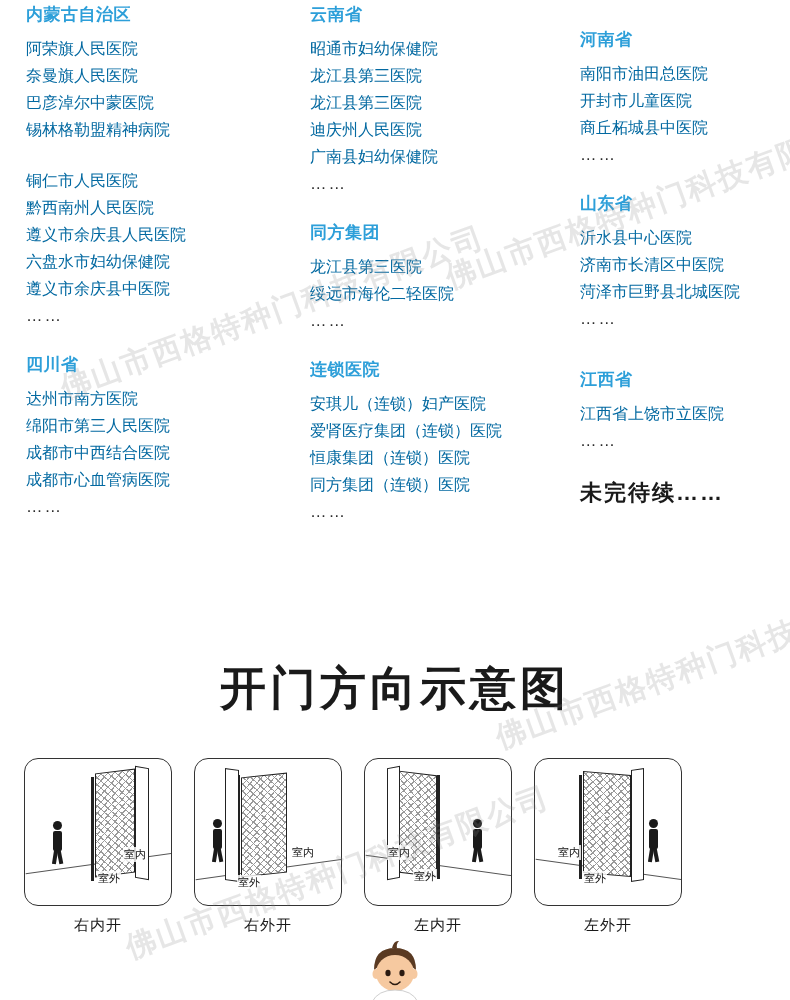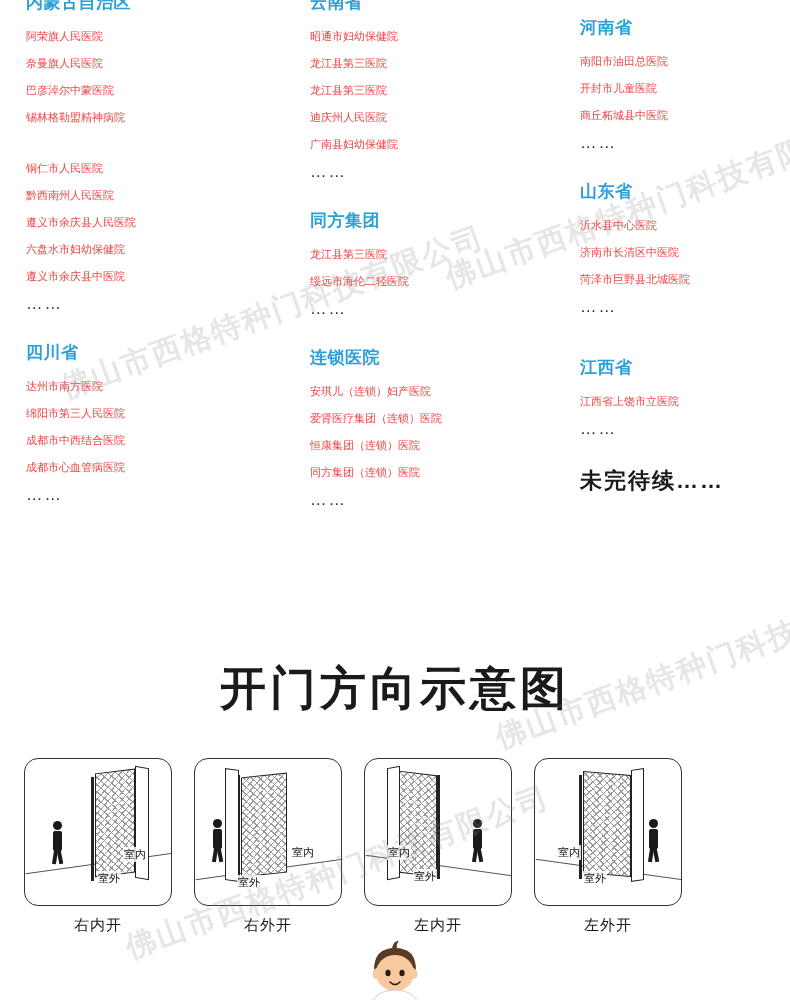--- a/index.html
+++ b/index.html
@@ -37,21 +37,21 @@
     letter-spacing: 2px;
   }
   .wm1 { left: 55px;  top: 370px; }
   .wm2 { left: 440px; top: 260px; }
   .wm3 { left: 120px; top: 930px; }
   .wm4 { left: 490px; top: 720px; }
 
   
   .lists {
     position: absolute;
-    left: 0; top: 0;
+    left: 0; top: 12px;
     width: 708px;
     height: 620px;
     z-index: 2;
   }
   .col {
     position: absolute;
     top: 0;
   }
   .col-1 { left: 26px;  width: 260px; }
   .col-2 { left: 310px; width: 250px; }
@@ -59,22 +59,22 @@
 
   .group { margin-bottom: 24px; }
   .group-title {
     color: #2d9fd9;
     font-size: 17px;
     font-weight: bold;
     margin-bottom: 9px;
     letter-spacing: 0.5px;
   }
   .item {
-    color: #ef4444;
-    font-size: 11px;
+    color: #0369a1;
+    font-size: 16px;
     line-height: 27px;
     white-space: nowrap;
   }
   .ellipsis {
     color: #2a2a2a;
     font-size: 16.5px;
     line-height: 27px;
     letter-spacing: 2px;
   }
   .tbc {

